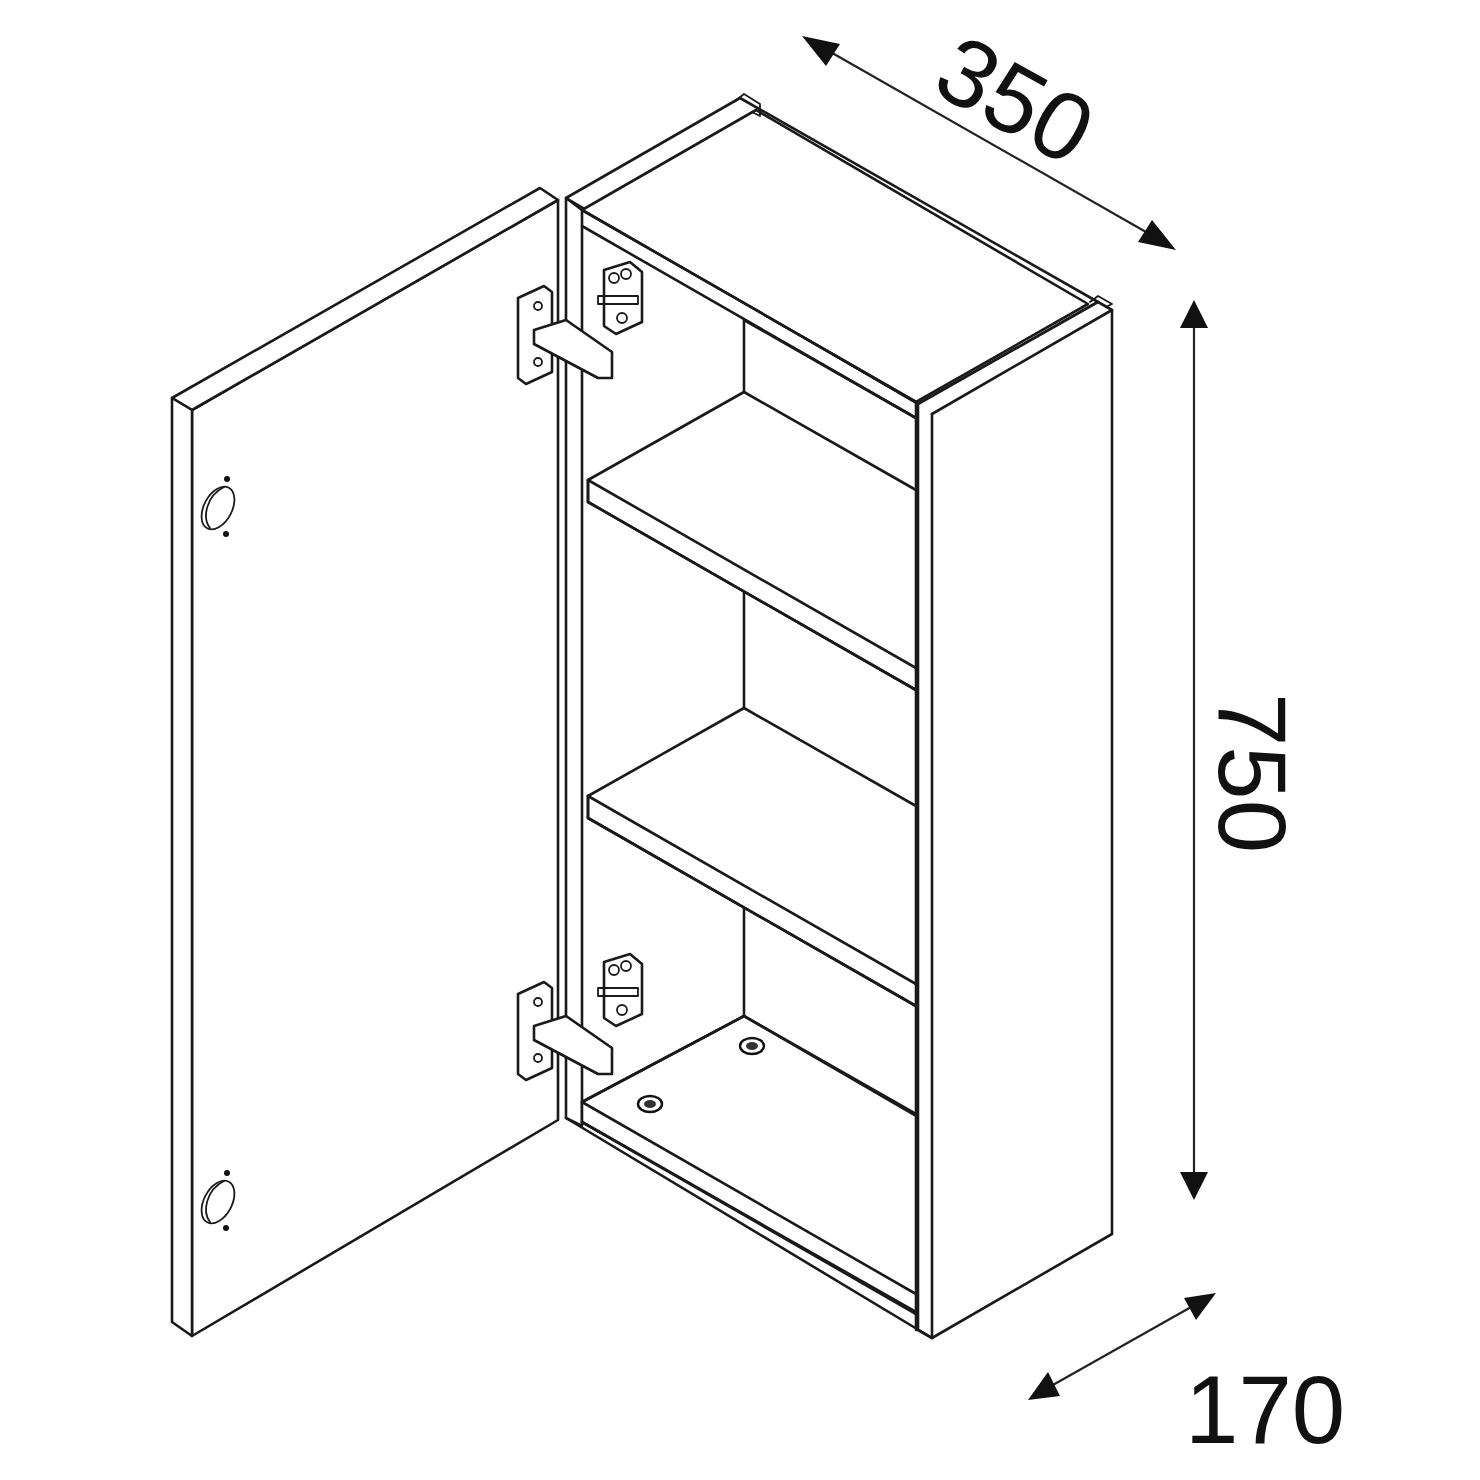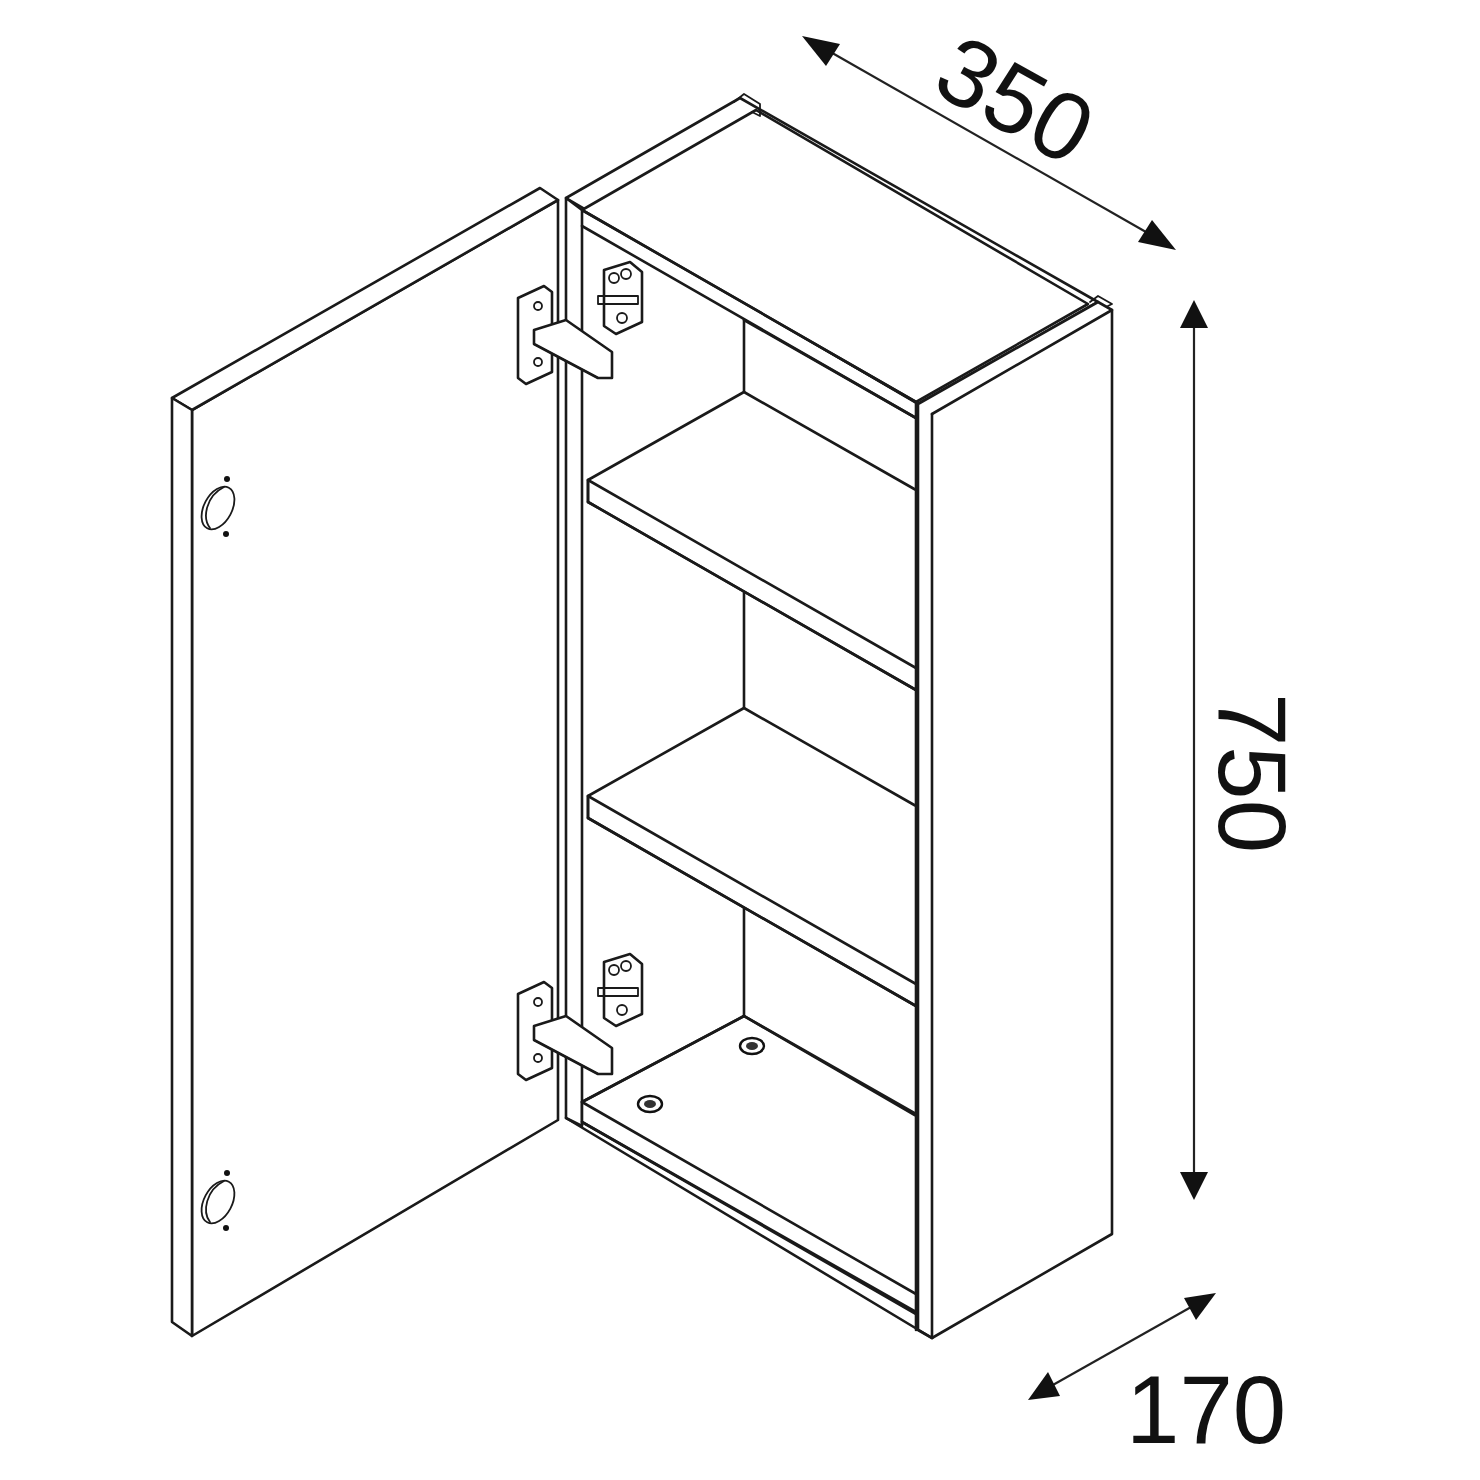--- a/index.html
+++ b/index.html
@@ -137,13 +137,13 @@
 
   <g>
     <line class="dim" x1="1044" y1="1390" x2="1200" y2="1302"></line>
     <polygon class="arrow" points="1028,1400 1048,1372 1060,1396"></polygon>
     <polygon class="arrow" points="1216,1293 1196,1320 1184,1298"></polygon>
   </g>
 </svg>
 
 <div class="dim-label" style="left:935px; top:52px; transform: rotate(29deg);">350</div>
 <div class="dim-label" style="left:1172px; top:725px; transform: rotate(90deg);">750</div>
-<div class="dim-label" style="left:1126px; top:1362px;">170</div>
+<div class="dim-label" style="left:1185px; top:1362px;">170</div>
 
 </body></html>

